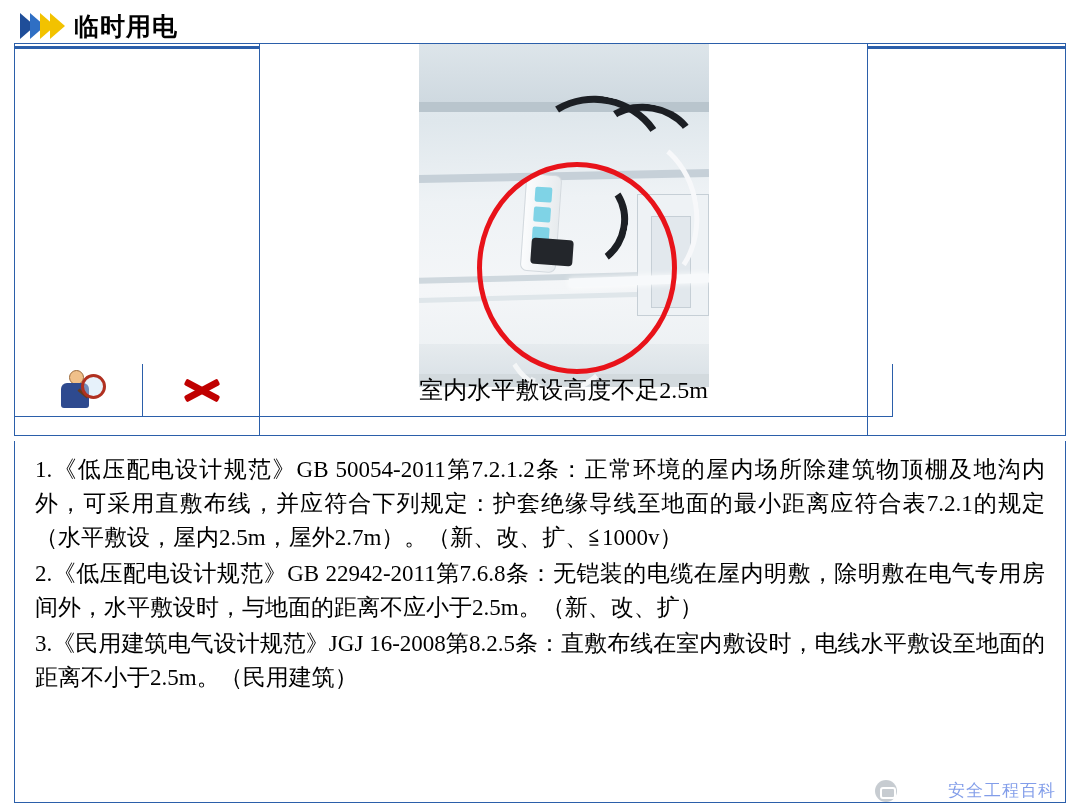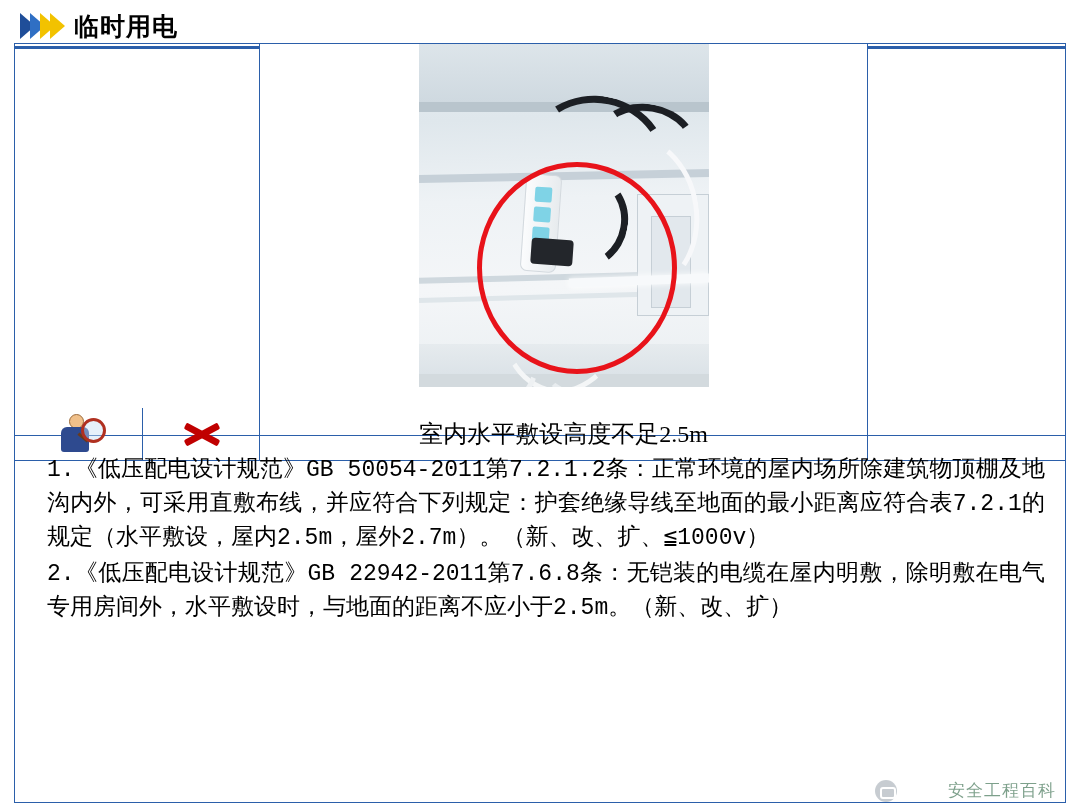--- a/index.html
+++ b/index.html
@@ -180,22 +180,22 @@
     left: 58px; top: 118px;
     width: 190px; height: 202px;
     border: 5px solid #e8131a;
     border-radius: 50%;
   }
 
   
   .caption-row {
     position: absolute;
     left: 14px;
-    top: 408px;
-    width: 1052px;
+    top: 364px;
+    width: 879px;
     height: 53px;
     border: 1px solid #2b5faa;
     border-top: none;
     box-sizing: border-box;
     display: flex;
     align-items: center;
   }
   .cap-c1 {
     width: 128px;
     height: 100%;
@@ -283,23 +283,23 @@
     border: 1px solid #2b5faa;
     border-top: none;
     box-sizing: border-box;
     padding: 12px 20px 0 20px;
     overflow: hidden;
   }
   .para {
     font-size: 23px;
     line-height: 34px;
     color: #000;
-    margin: 0 0 2px 12px;
+    margin: 0 0 2px 0;
     text-align: justify;
-    font-family: Liberation Mono, monospace;
+    font-family: Liberation Serif, serif;
   }
 
   
   .watermark {
     position: absolute;
     right: 24px;
     bottom: 8px;
     display: flex;
     align-items: center;
     opacity: 0.55;
@@ -315,21 +315,21 @@
   .wm-logo::after {
     content: "";
     position: absolute;
     left: 5px; top: 7px;
     width: 12px; height: 8px;
     border: 2px solid #ffffff;
     border-radius: 3px;
   }
   .wm-text {
     font-size: 17px;
-    color: #14532d;
+    color: #1d4ed8;
     letter-spacing: 1px;
     margin-left: 44px;
   }
 </style>
 </head>
 <body>
 
 <div class="page">
 
   <div class="header">
@@ -389,20 +389,21 @@
     </div>
     <div class="cap-c3">
       <span class="cap-text">室内水平敷设高度不足2.5m</span>
     </div>
     <div class="cap-c4"></div>
   </div>
 
   <div class="body-block">
     <p class="para">1.《低压配电设计规范》GB 50054-2011第7.2.1.2条：正常环境的屋内场所除建筑物顶棚及地沟内外，可采用直敷布线，并应符合下列规定：护套绝缘导线至地面的最小距离应符合表7.2.1的规定（水平敷设，屋内2.5m，屋外2.7m）。（新、改、扩、≦1000v）</p>
     <p class="para">2.《低压配电设计规范》GB 22942-2011第7.6.8条：无铠装的电缆在屋内明敷，除明敷在电气专用房间外，水平敷设时，与地面的距离不应小于2.5m。（新、改、扩）</p>
+    <p class="para">3.《民用建筑电气设计规范》JGJ 16-2008第8.2.5条：直敷布线在室内敷设时，电线水平敷设至地面的距离不小于2.5m。（民用建筑）</p>
   </div>
 
   <div class="watermark">
     <div class="wm-logo"></div>
     <div class="wm-text">安全工程百科</div>
   </div>
 
 </div>
 
 </body></html>

